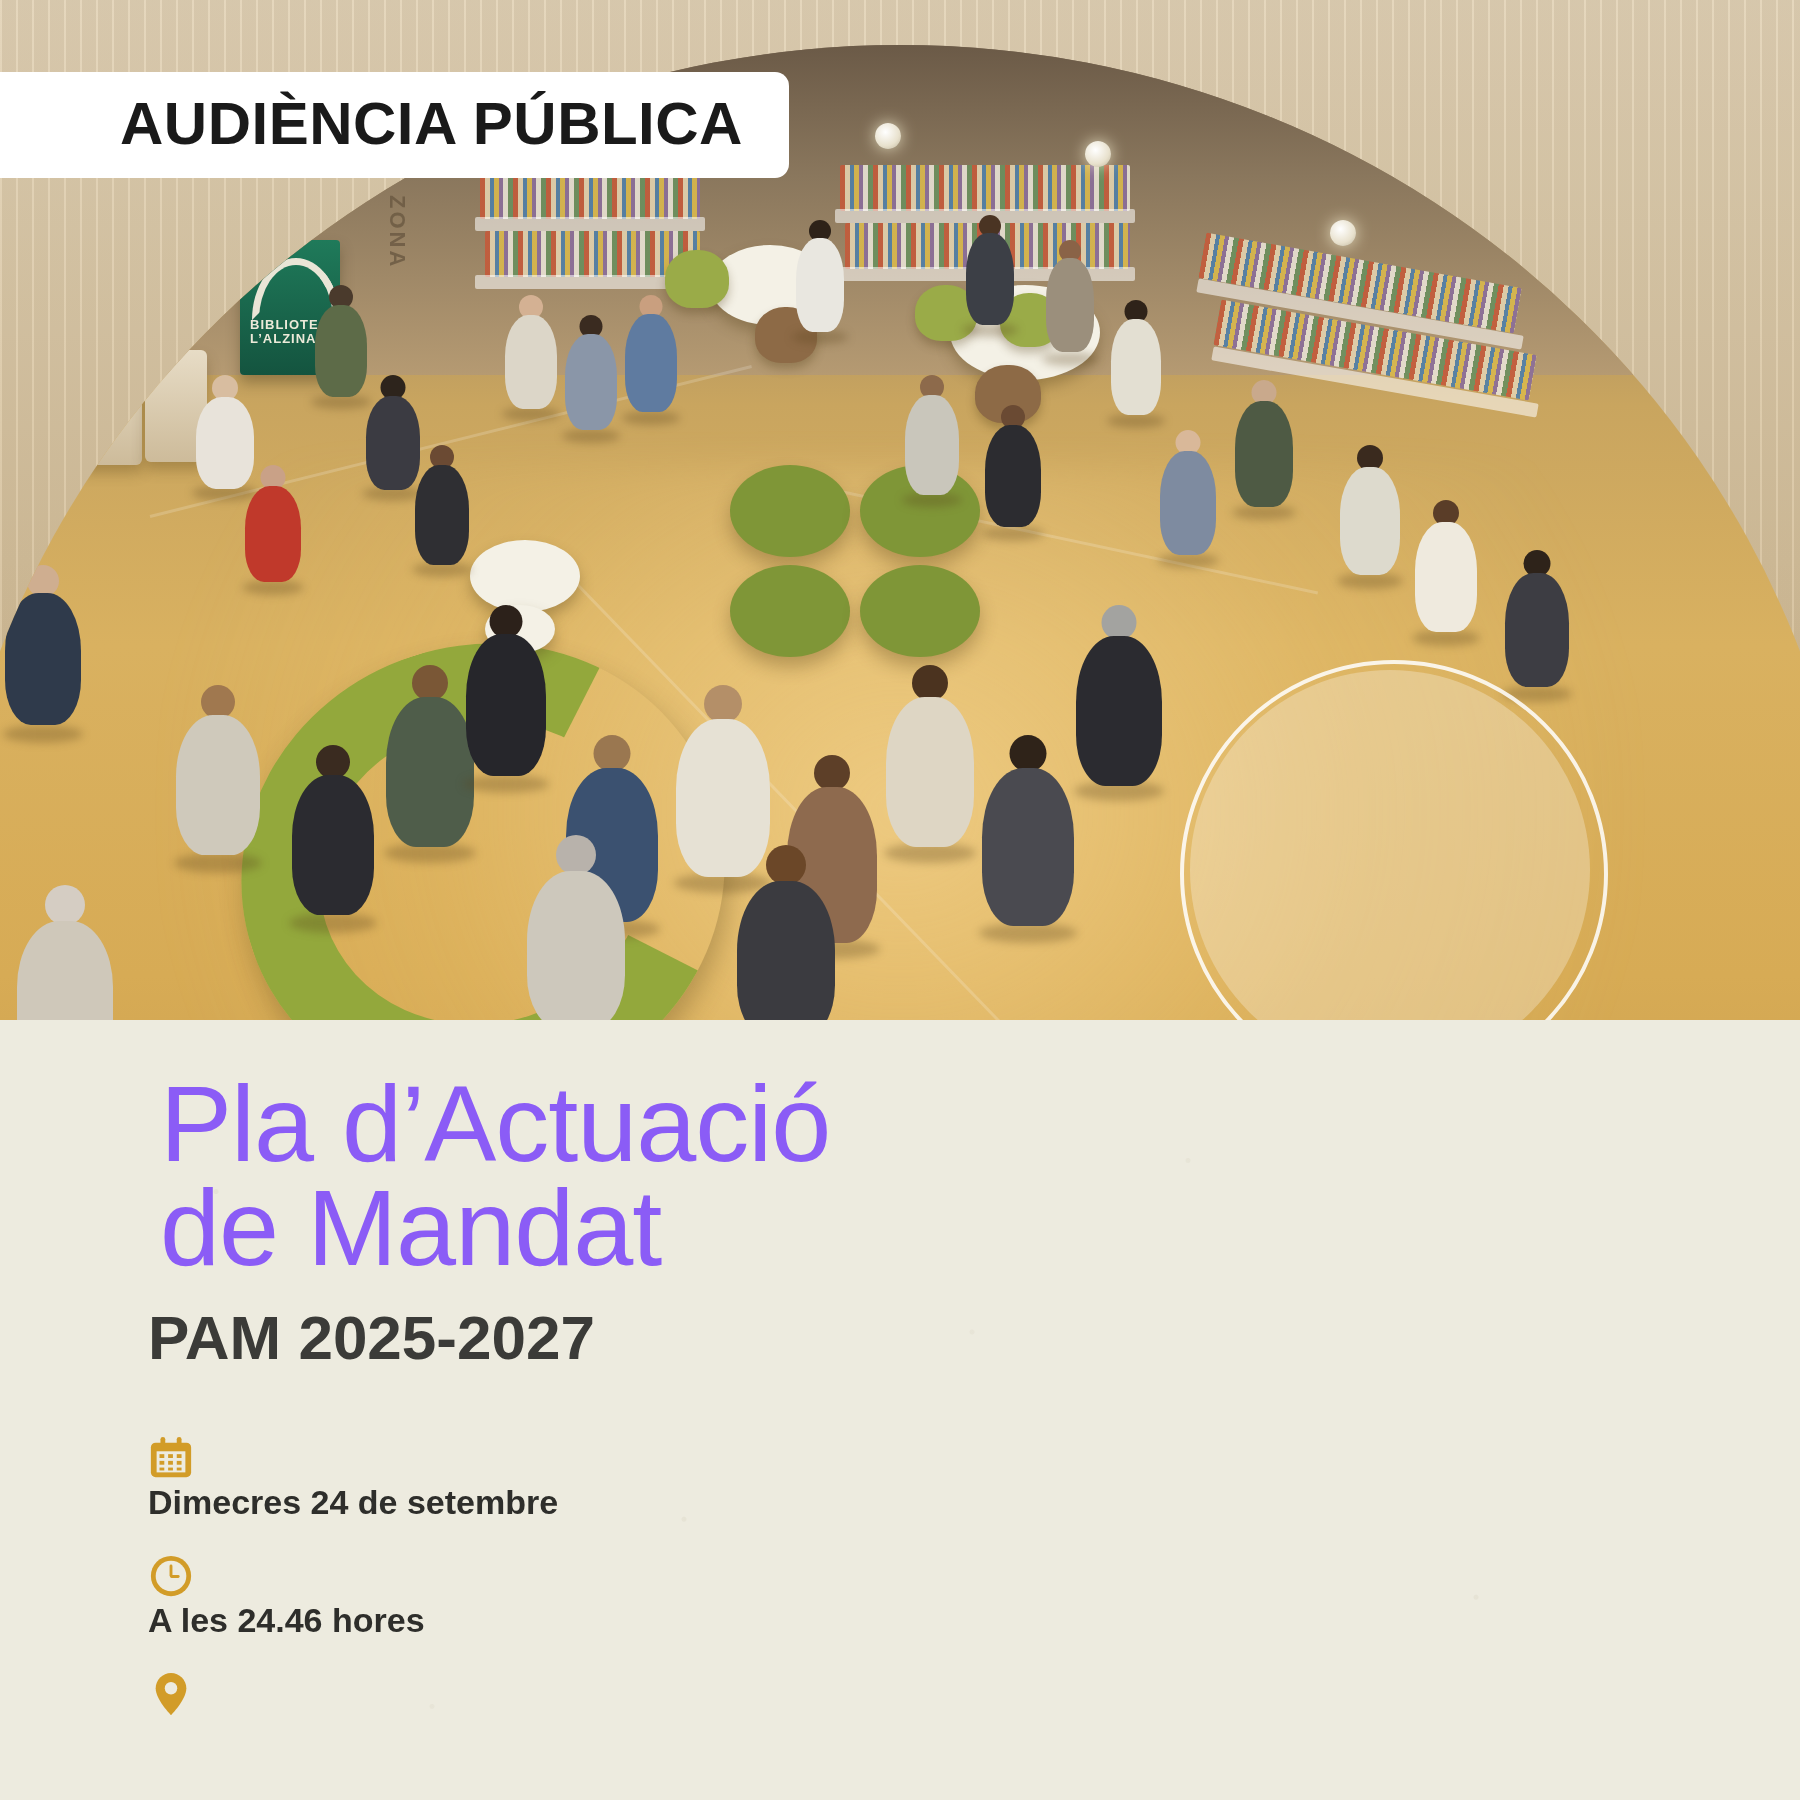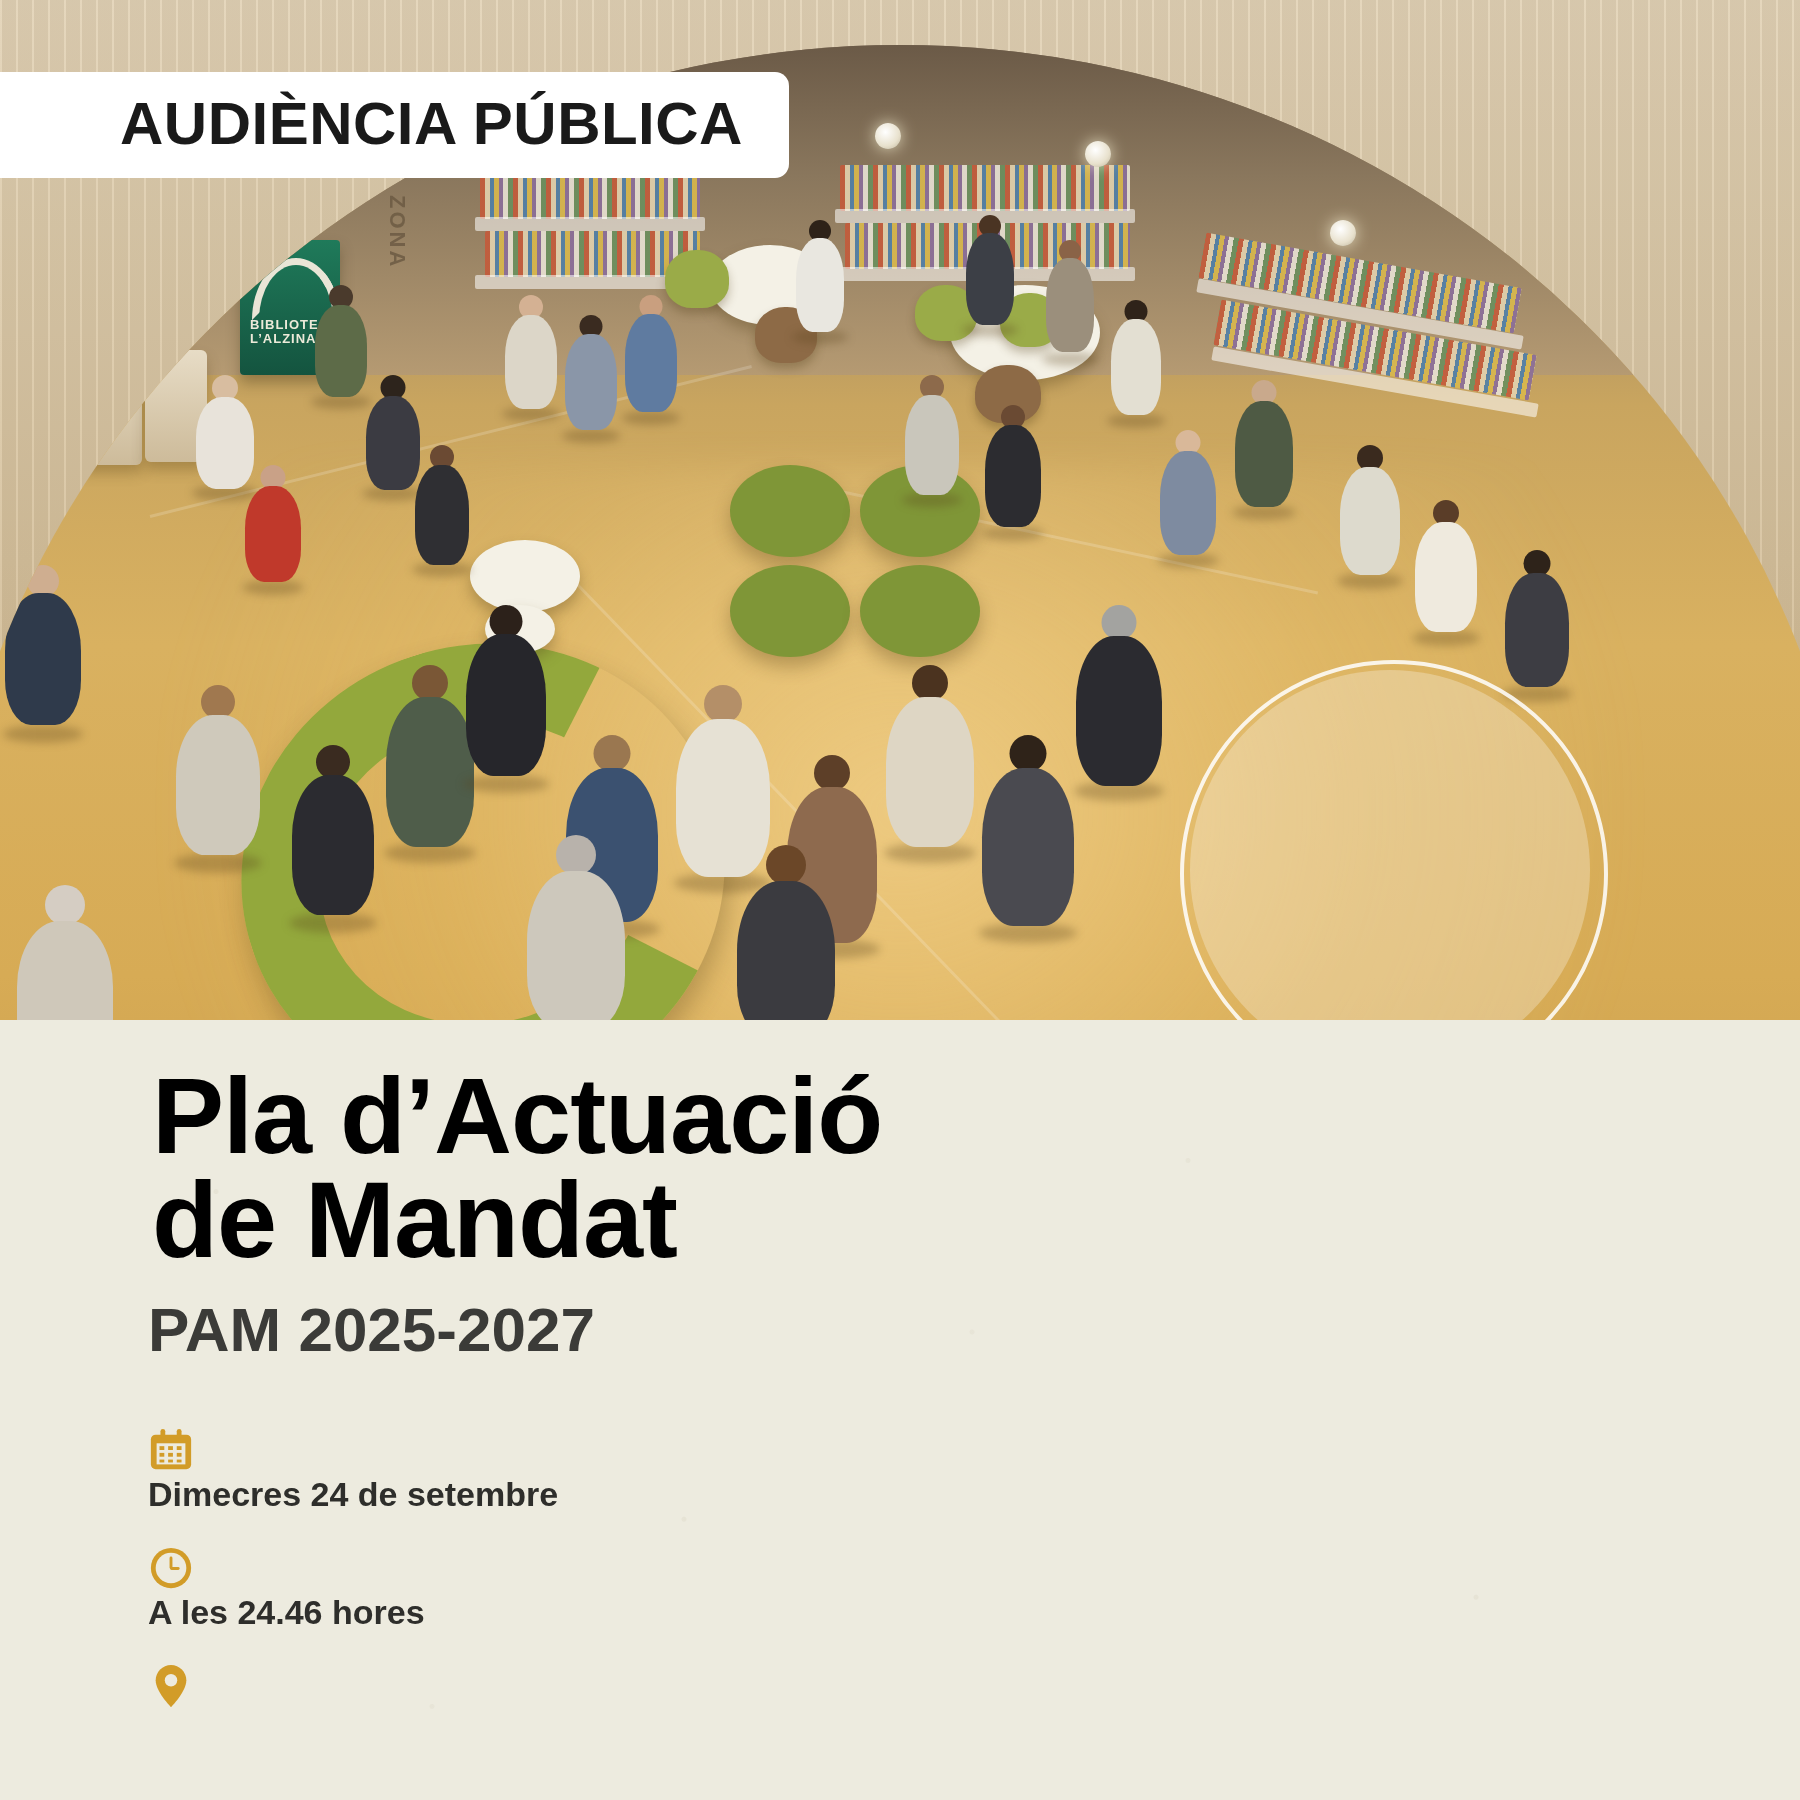--- a/index.html
+++ b/index.html
@@ -258,25 +258,25 @@
   }
 
   .panel-content {
     position: absolute;
     left: 148px;
     top: 40px;
     z-index: 6;
   }
   .title-main {
     font-size: 108px;
-    font-weight: bold;
-    color: #000000;
+    font-weight: normal;
+    color: #8b5cf6;
     line-height: 104px;
     letter-spacing: -1px;
-    margin: 4px;
+    margin: 12px;
     white-space: pre-line;
   }
   .title-sub {
     margin: 22px 0 0 0;
     font-size: 62px;
     font-weight: bold;
     color: #3b3b38;
     letter-spacing: 0px;
   }
 

